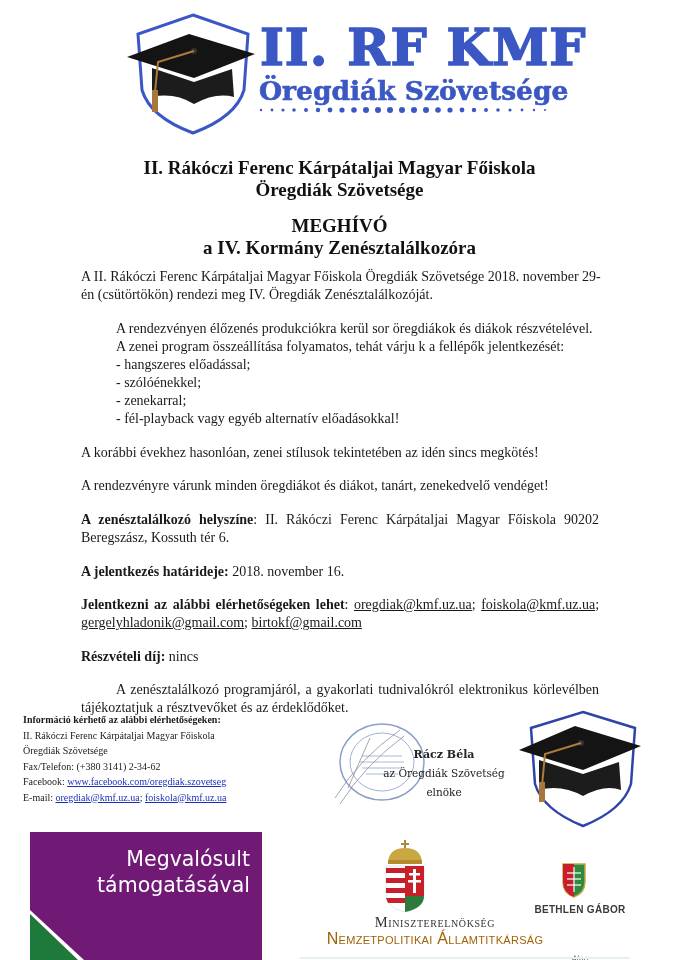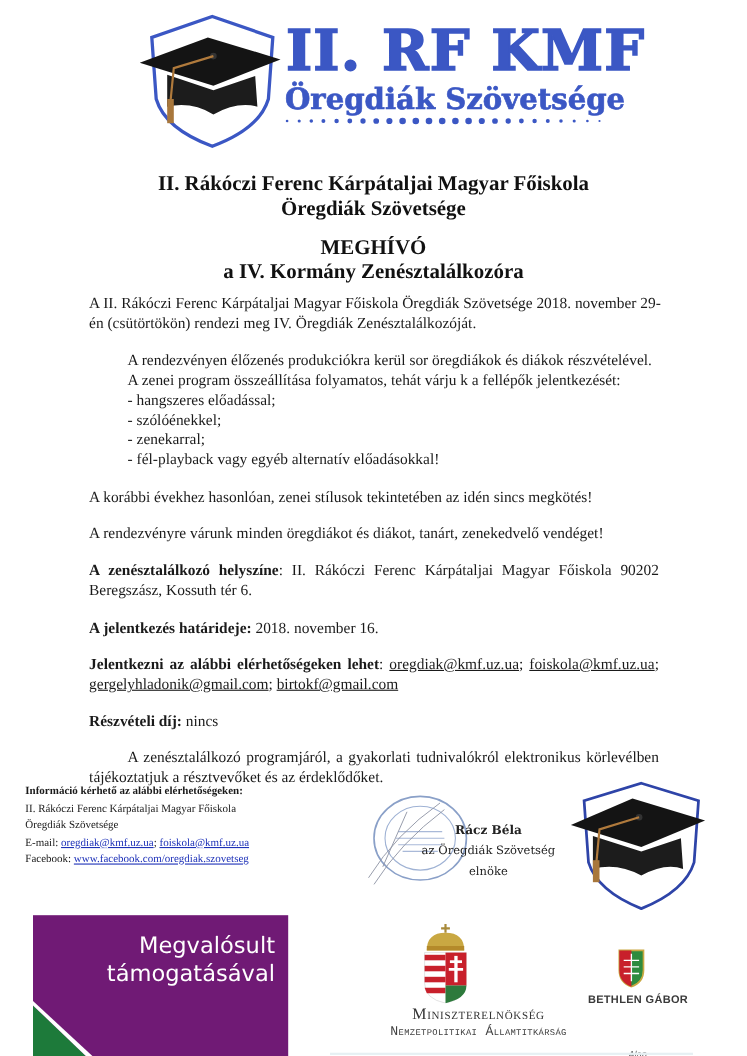--- a/index.html
+++ b/index.html
@@ -36,22 +36,22 @@
     .redbox { position: absolute; left: 30px; top: 832px; width: 232px; height: 128px; background: #701a75; overflow: hidden; }
     .redbox .txt { position: absolute; right: 12px; top: 14px; text-align: right; color: #fff;
                    font-family: "DejaVu Sans", sans-serif; font-size: 20.5px; line-height: 26px; }
     .redbox svg { position: absolute; left: 0; top: 0; }
 
     .coat { position: absolute; left: 382px; top: 840px; width: 46px; height: 72px; }
     .min1 { position: absolute; left: 330px; top: 915px; width: 210px; text-align: center;
             font-family: "Liberation Serif", serif; font-variant: small-caps; font-size: 14.5px;
             letter-spacing: 0.6px; color: #333; line-height: 15px; }
     .min2 { position: absolute; left: 310px; top: 931px; width: 250px; text-align: center;
-            font-family: Liberation Mono, monospace; font-variant: small-caps; font-size: 12px;
-            letter-spacing: 0.3px; color: #404040; line-height: 15px; }
+            font-family: Liberation Sans, sans-serif; font-variant: small-caps; font-size: 16px;
+            letter-spacing: 0.3px; color: #a16207; line-height: 15px; }
     .bg-shield { position: absolute; left: 560px; top: 862px; width: 28px; height: 36px; }
     .bg-name { position: absolute; left: 530px; top: 904px; width: 100px; text-align: center;
                font-family: Liberation Sans, sans-serif; font-weight: bold; font-size: 10px; color: #3a3a3a; letter-spacing: 0.3px; }
     .bg-sub { position: absolute; left: 530px; top: 918px; width: 100px; text-align: center;
               font-family: "DejaVu Sans", sans-serif; font-style: italic; font-size: 7.5px; color: #555; margin-top: 36px; }
     .bottom-line { position: absolute; left: 300px; top: 957px; width: 330px; height: 2px; background: #e6f0f3; }
   </style>
 </head>
 <body>
 
@@ -135,22 +135,23 @@
   <span class="b">Részvételi díj:</span><span> nincs</span>
 </div>
 
 <div class="p just" style="left:116px; top:681px; width:483px;">A zenésztalálkozó programjáról, a gyakorlati tudnivalókról elektronikus körlevélben</div>
 <div class="p" style="left:81px; top:699px;">tájékoztatjuk a résztvevőket és az érdeklődőket.</div>
 
 <div class="info">
   <div class="b">Információ kérhető az alábbi elérhetőségeken:</div>
   <div>II. Rákóczi Ferenc Kárpátaljai Magyar Főiskola</div>
   <div>Öregdiák Szövetsége</div>
+  <div>Fax/Telefon: (+380 3141) 2-34-62</div>
+  <div><span>Facebook: </span><a class="blue">www.facebook.com/oregdiak.szovetseg</a></div>
   <div><span>E-mail: </span><a class="blue">oregdiak@kmf.uz.ua</a>; <a class="blue">foiskola@kmf.uz.ua</a></div>
-  <div><span>Facebook: </span><a class="blue">www.facebook.com/oregdiak.szovetseg</a></div>
 </div>
 
 <svg class="stamp" viewBox="0 0 100 88">
   <ellipse cx="52" cy="44" rx="42" ry="38" fill="none" stroke="#8aa0c8" stroke-width="1.5"></ellipse>
   <ellipse cx="52" cy="44" rx="32" ry="29" fill="none" stroke="#9fb2d4" stroke-width="1"></ellipse>
   <g stroke="#a9b9d8" stroke-width="1">
     <line x1="32" y1="38" x2="72" y2="38"></line>
       <line x1="30" y1="44" x2="74" y2="44"></line>
     <line x1="32" y1="50" x2="72" y2="50"></line>
       <line x1="36" y1="56" x2="68" y2="56"></line>

